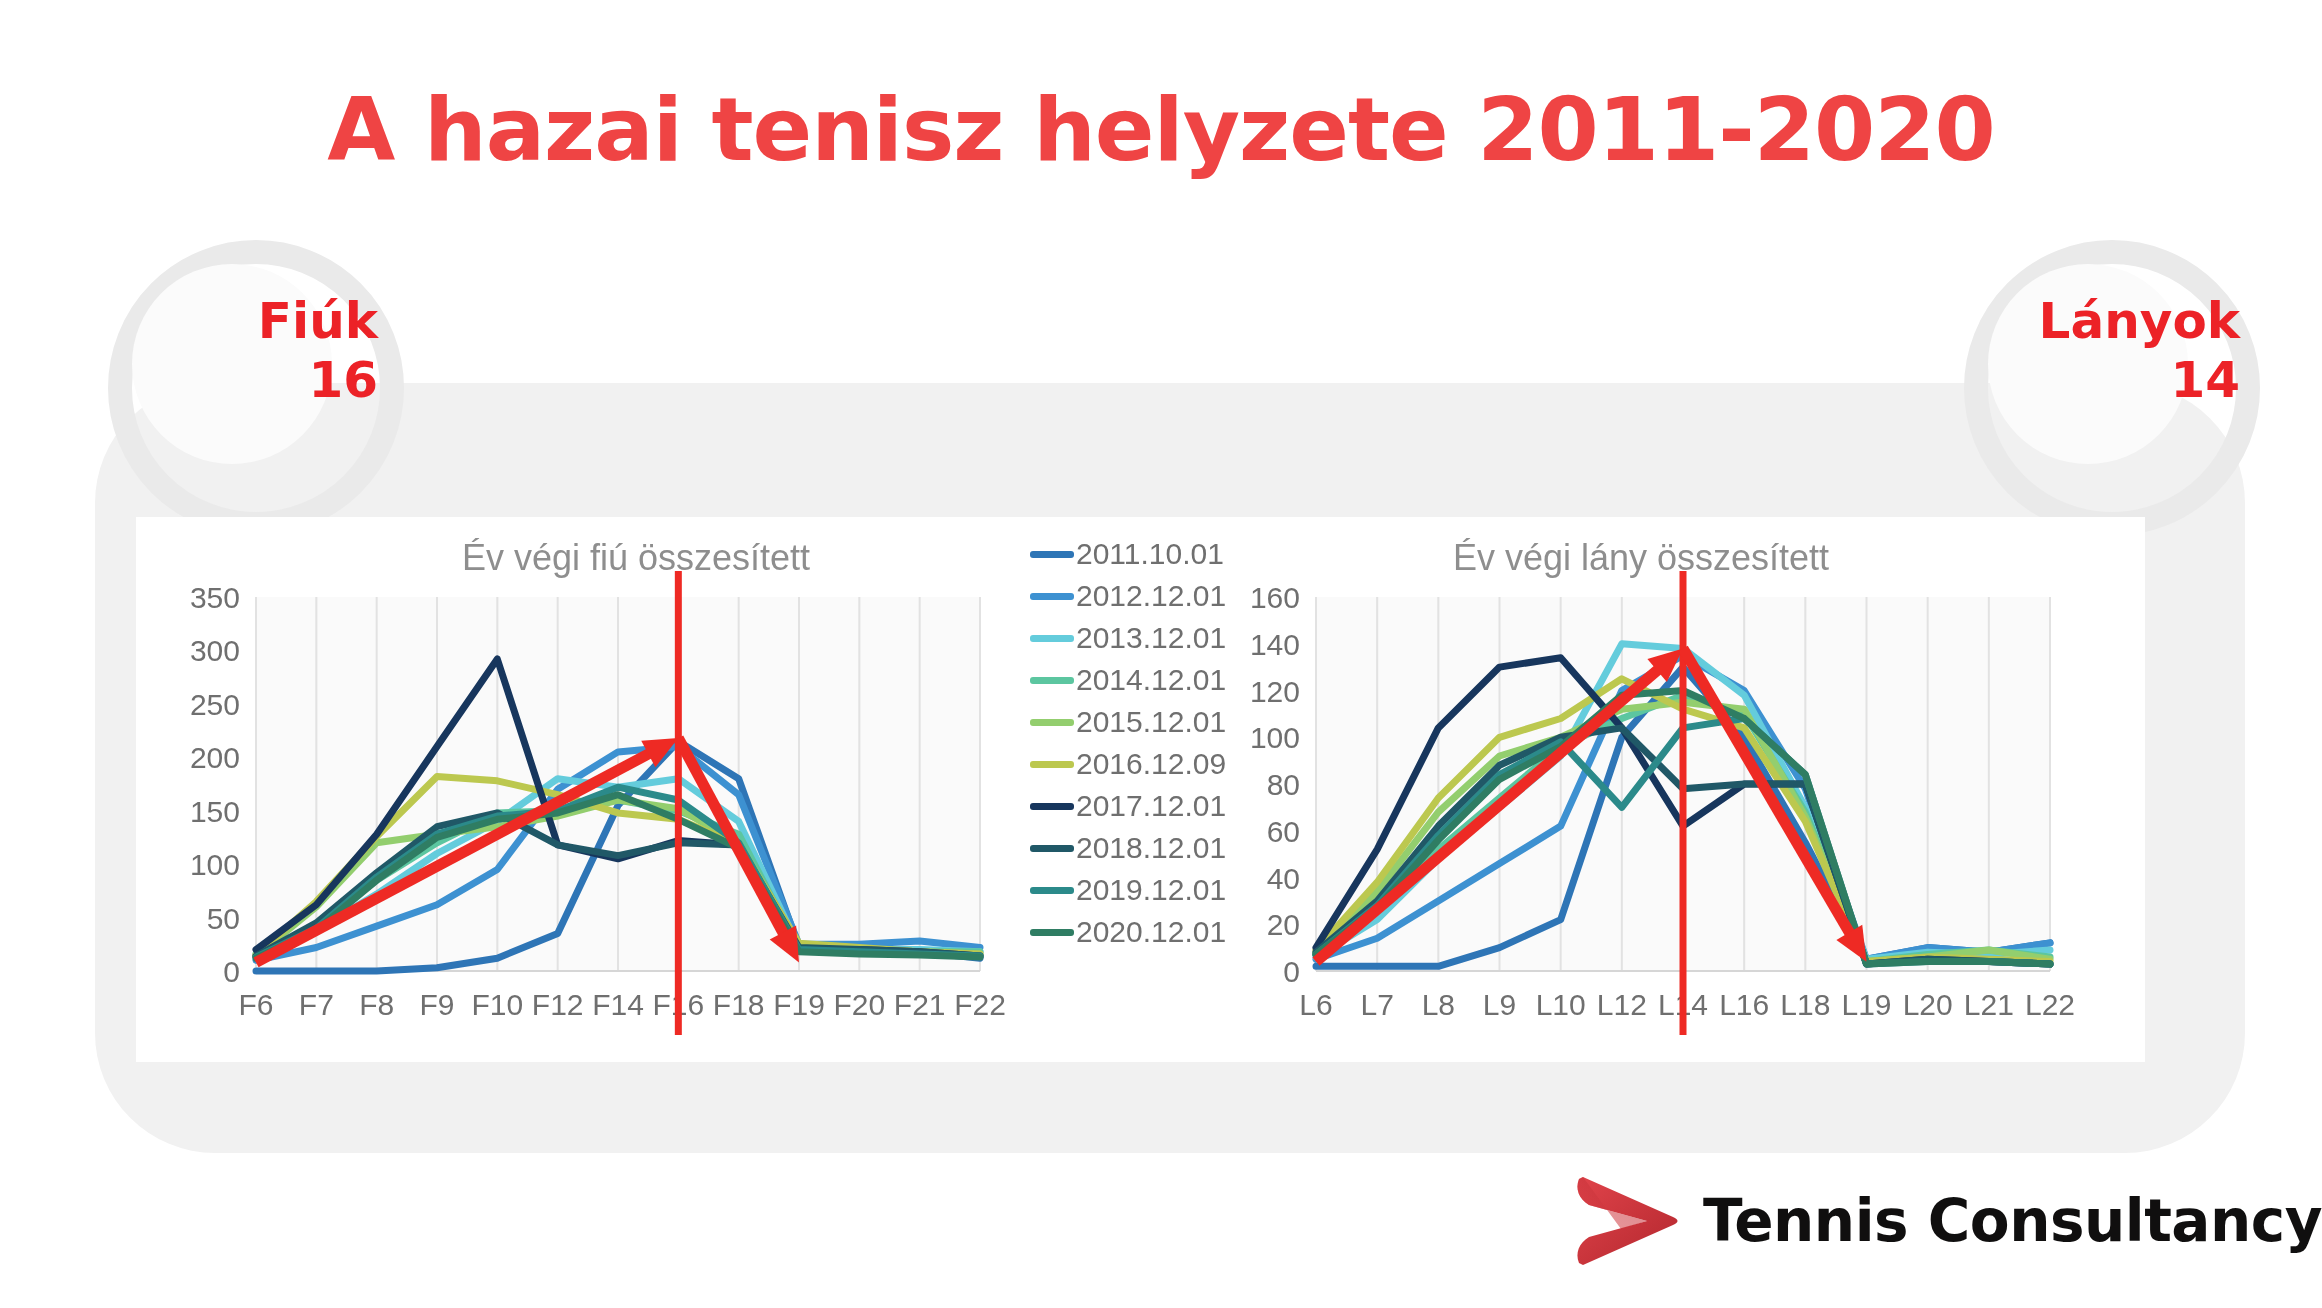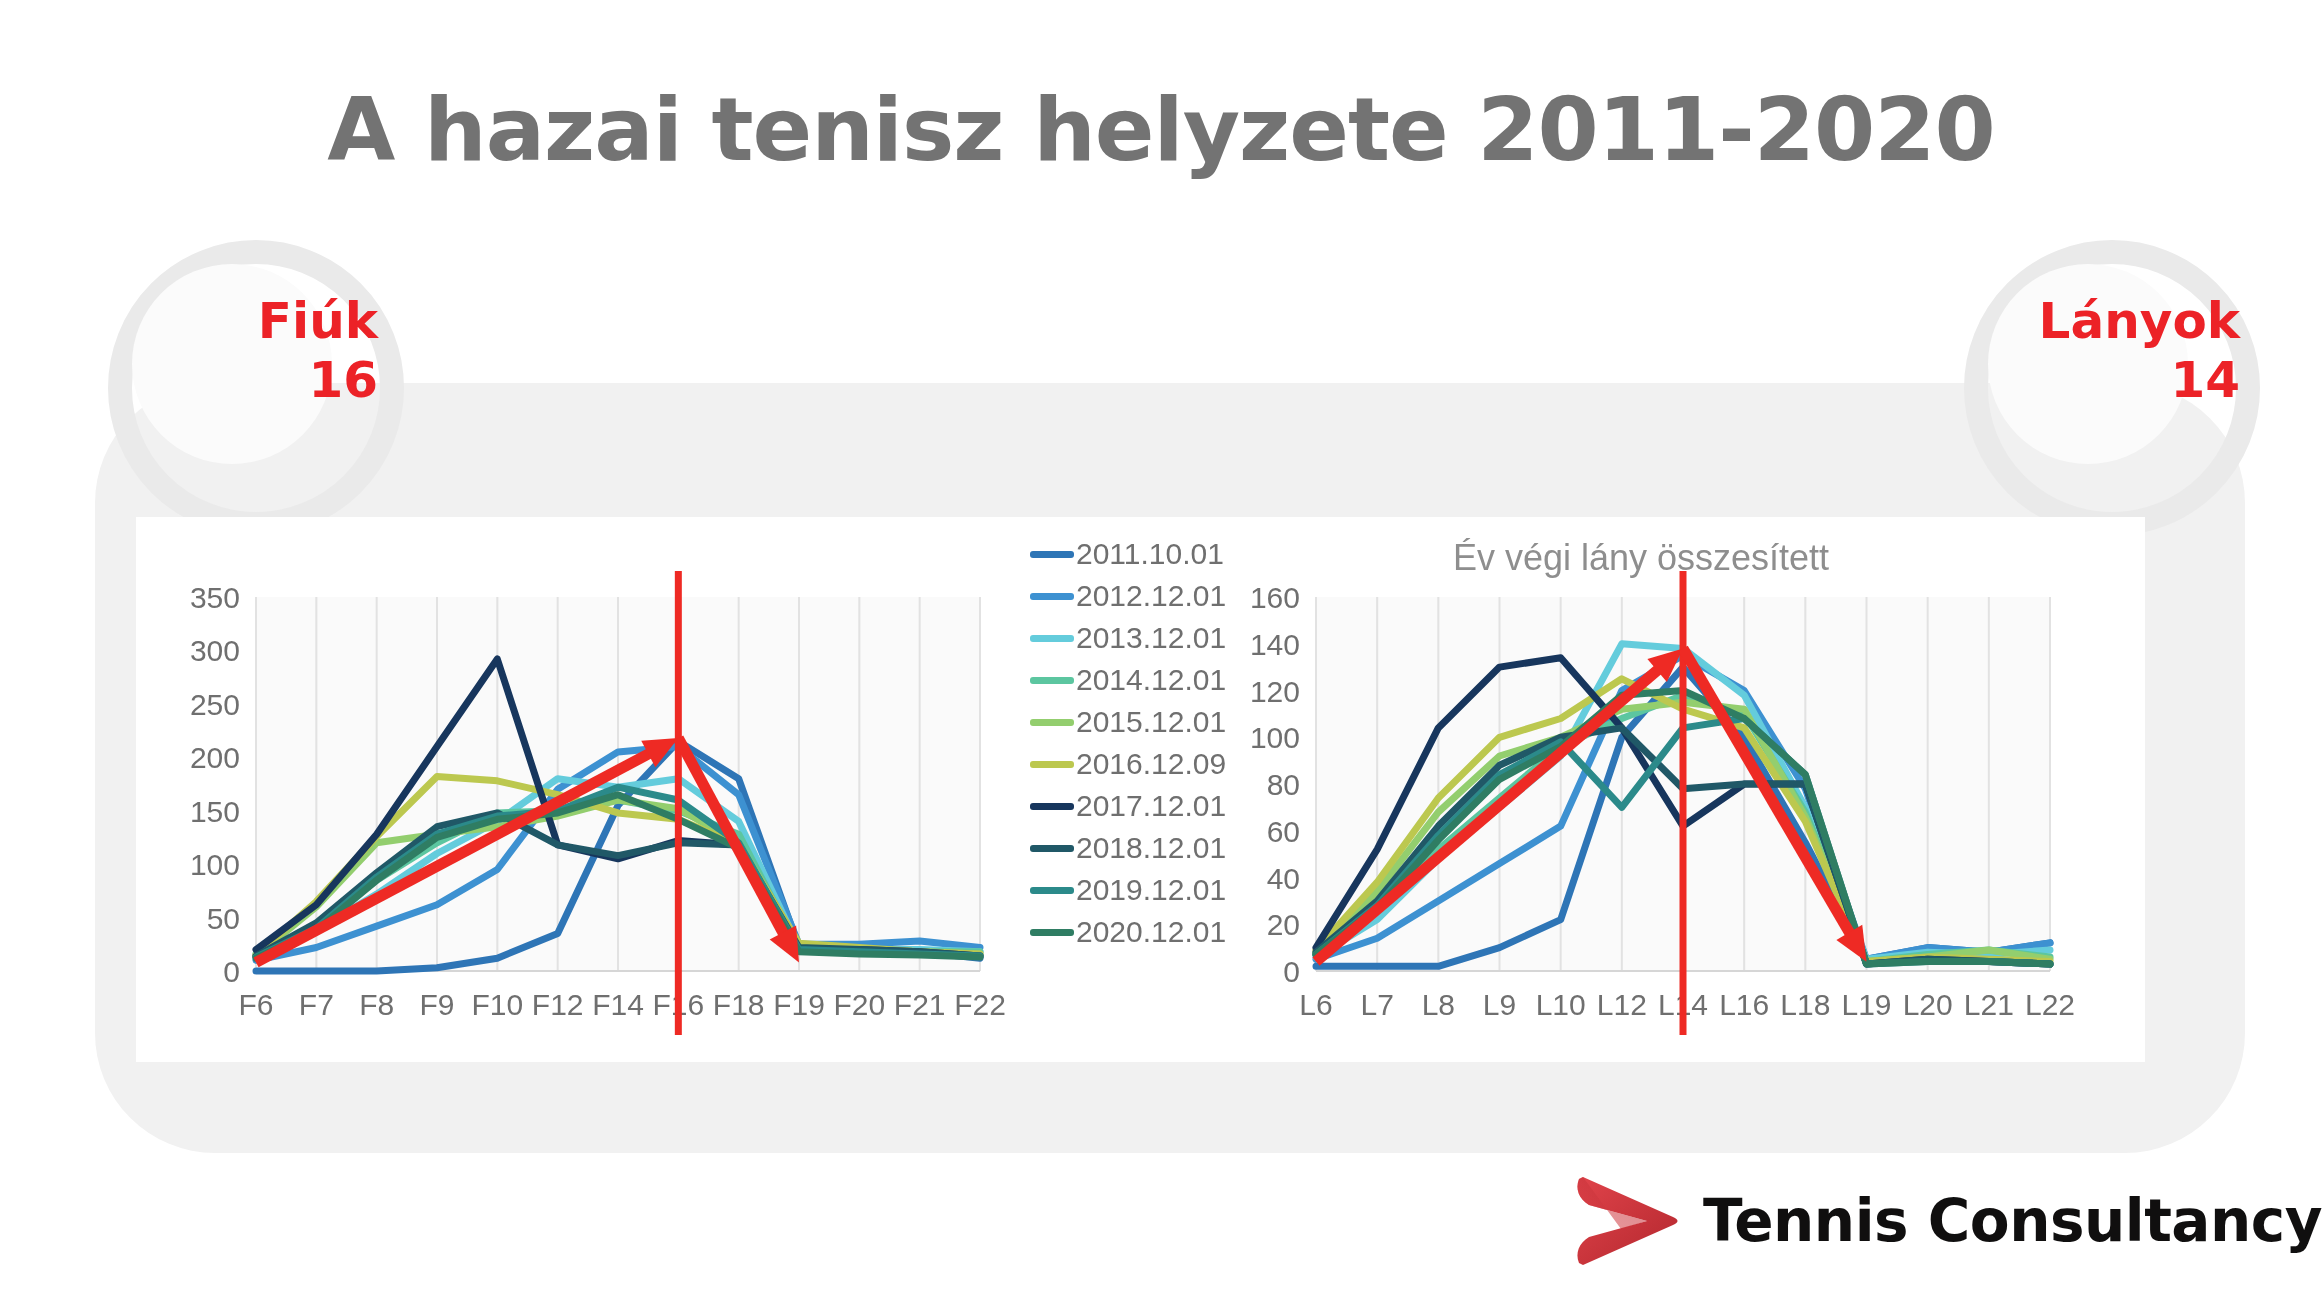--- a/index.html
+++ b/index.html
@@ -11,21 +11,21 @@
     position:relative;
   }
   
   #page-title{
     position:absolute;left:0;top:78px;width:2322px;
     text-align:center;
     font-family:"DejaVu Sans", sans-serif;
     font-weight:700;
     font-size:88px;
     letter-spacing:-1px;
-    color:#737373;
+    color:#ef4444;
     white-space:nowrap;
   }
   
   #backdrop-panel{
     position:absolute;
     left:95px;top:383px;width:2150px;height:770px;
     background:#f1f1f1;
     border-radius:120px;
   }
   
@@ -129,20 +129,21 @@
   <span class="stat-value">16</span>
 </div>
 <div class="stat" id="stat-girls">
   <span class="stat-label">Lányok</span>
   <span class="stat-value">14</span>
 </div>
 
 <div id="chart-card">
 
   <div class="chart-pane" id="chart-pane-boys">
+    <div class="chart-title">Év végi fiú összesített</div>
     <svg class="chart-svg" id="svg-boys" width="880" height="470">
         <rect x="120" y="26" width="724" height="374" fill="#fafafa"></rect>
         <line x1="120" y1="26" x2="120" y2="400" stroke="#e2e2e2" stroke-width="2"></line>
         <line x1="180.33333333333334" y1="26" x2="180.33333333333334" y2="400" stroke="#e2e2e2" stroke-width="2"></line>
         <line x1="240.66666666666669" y1="26" x2="240.66666666666669" y2="400" stroke="#e2e2e2" stroke-width="2"></line>
         <line x1="301" y1="26" x2="301" y2="400" stroke="#e2e2e2" stroke-width="2"></line>
         <line x1="361.33333333333337" y1="26" x2="361.33333333333337" y2="400" stroke="#e2e2e2" stroke-width="2"></line>
         <line x1="421.6666666666667" y1="26" x2="421.6666666666667" y2="400" stroke="#e2e2e2" stroke-width="2"></line>
         <line x1="482" y1="26" x2="482" y2="400" stroke="#e2e2e2" stroke-width="2"></line>
         <line x1="542.3333333333333" y1="26" x2="542.3333333333333" y2="400" stroke="#e2e2e2" stroke-width="2"></line>

